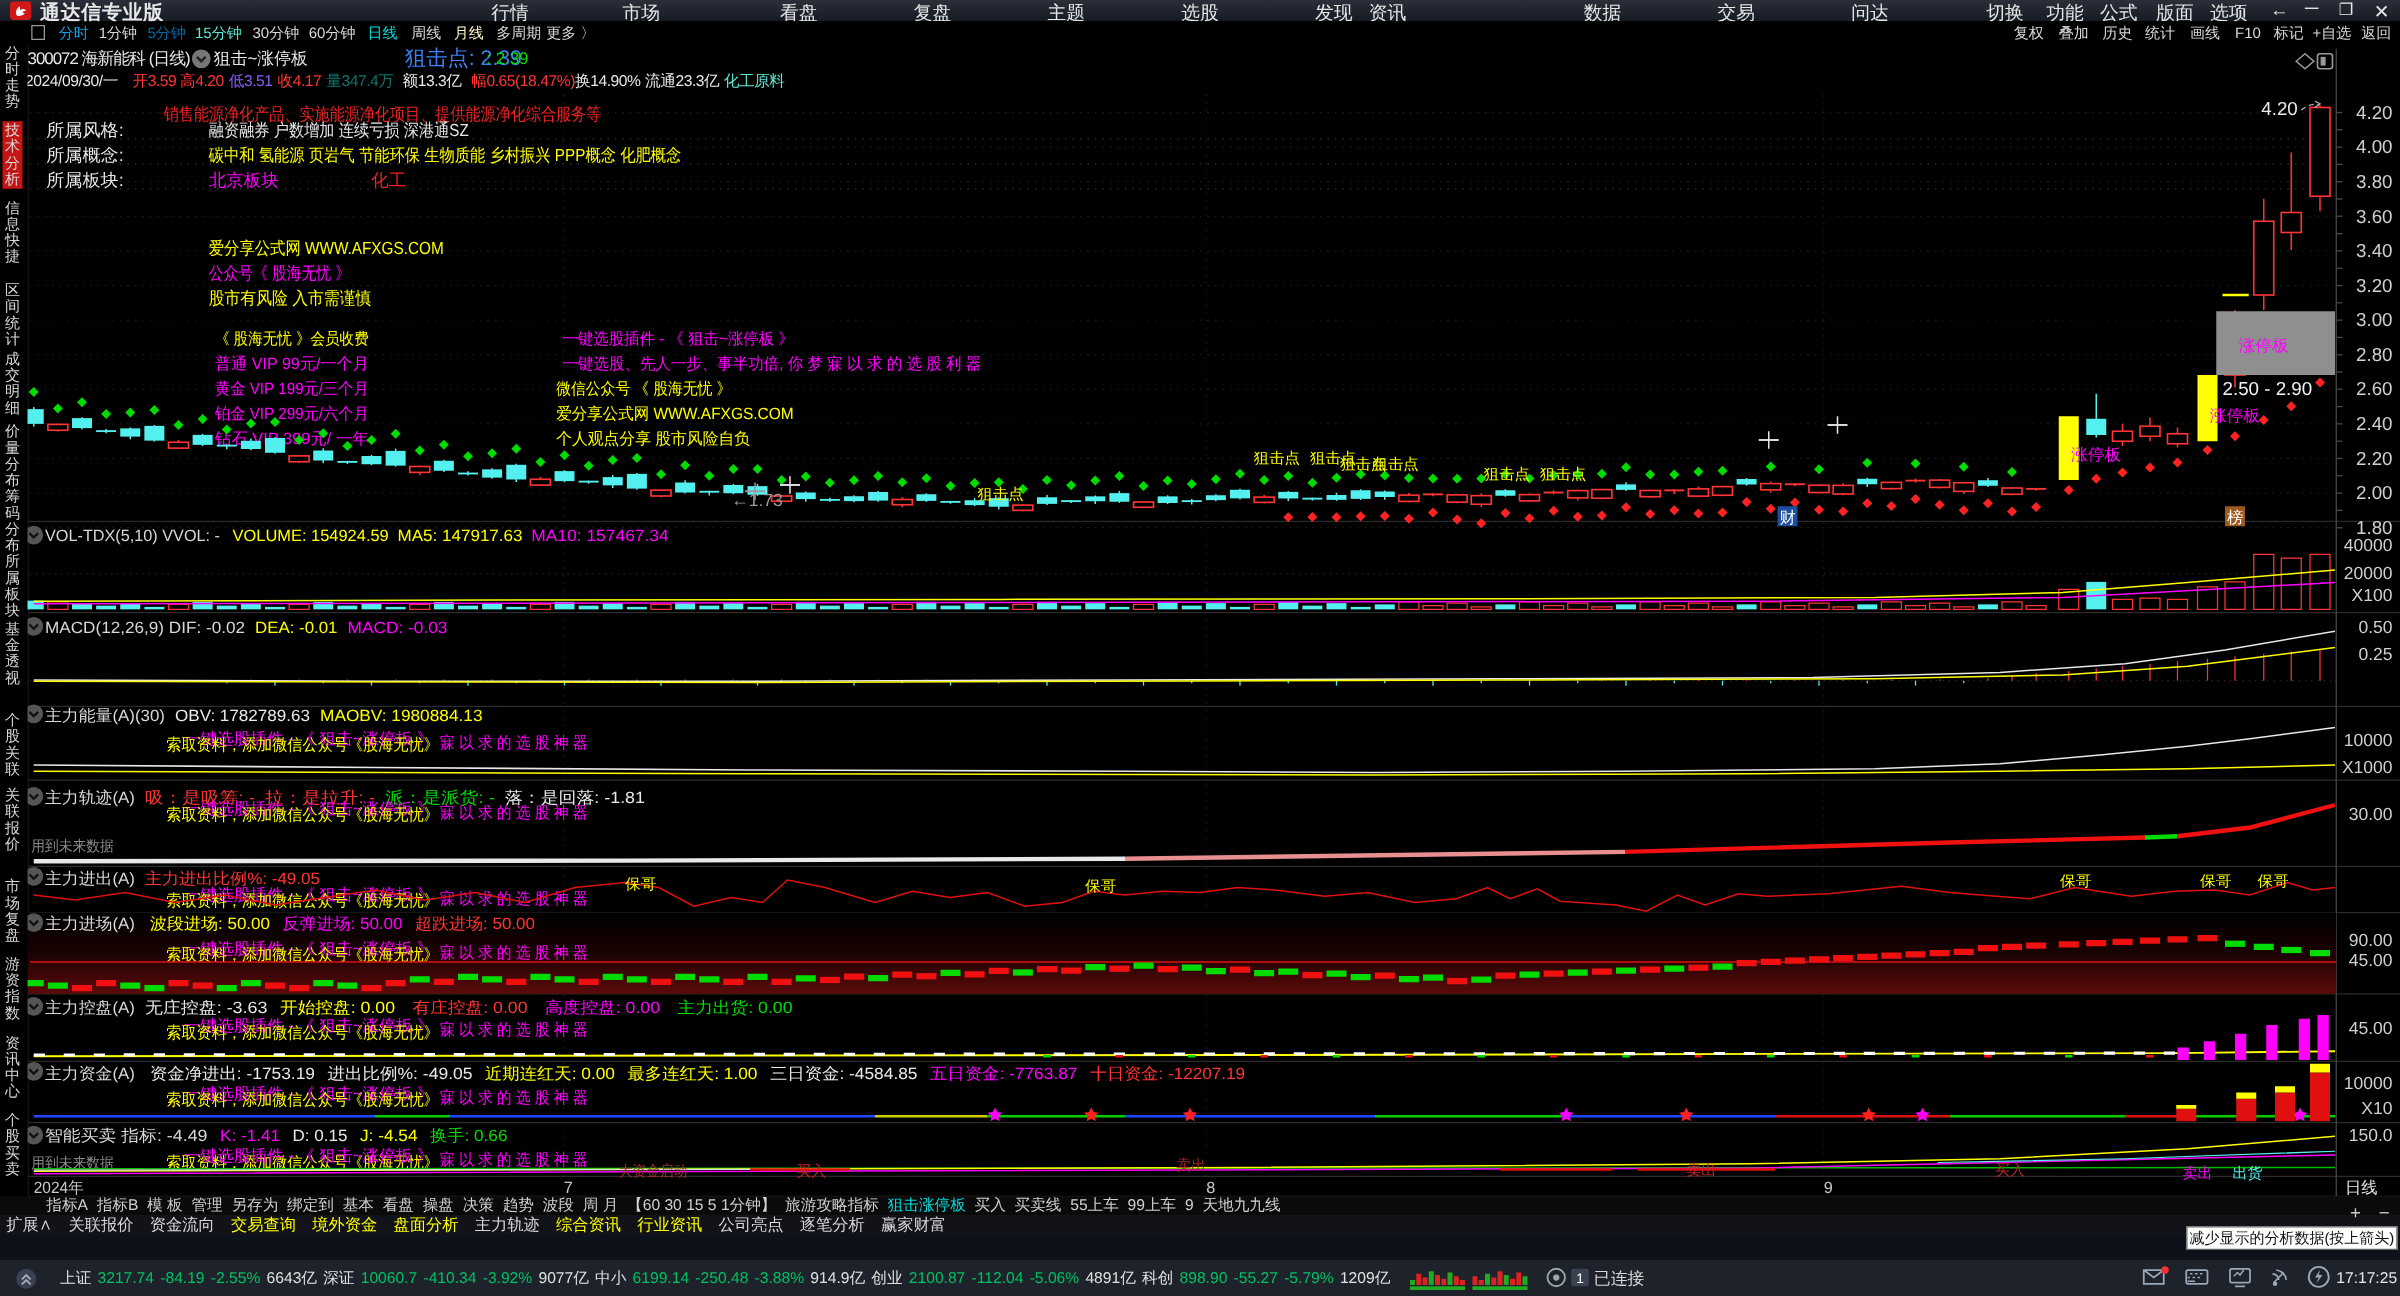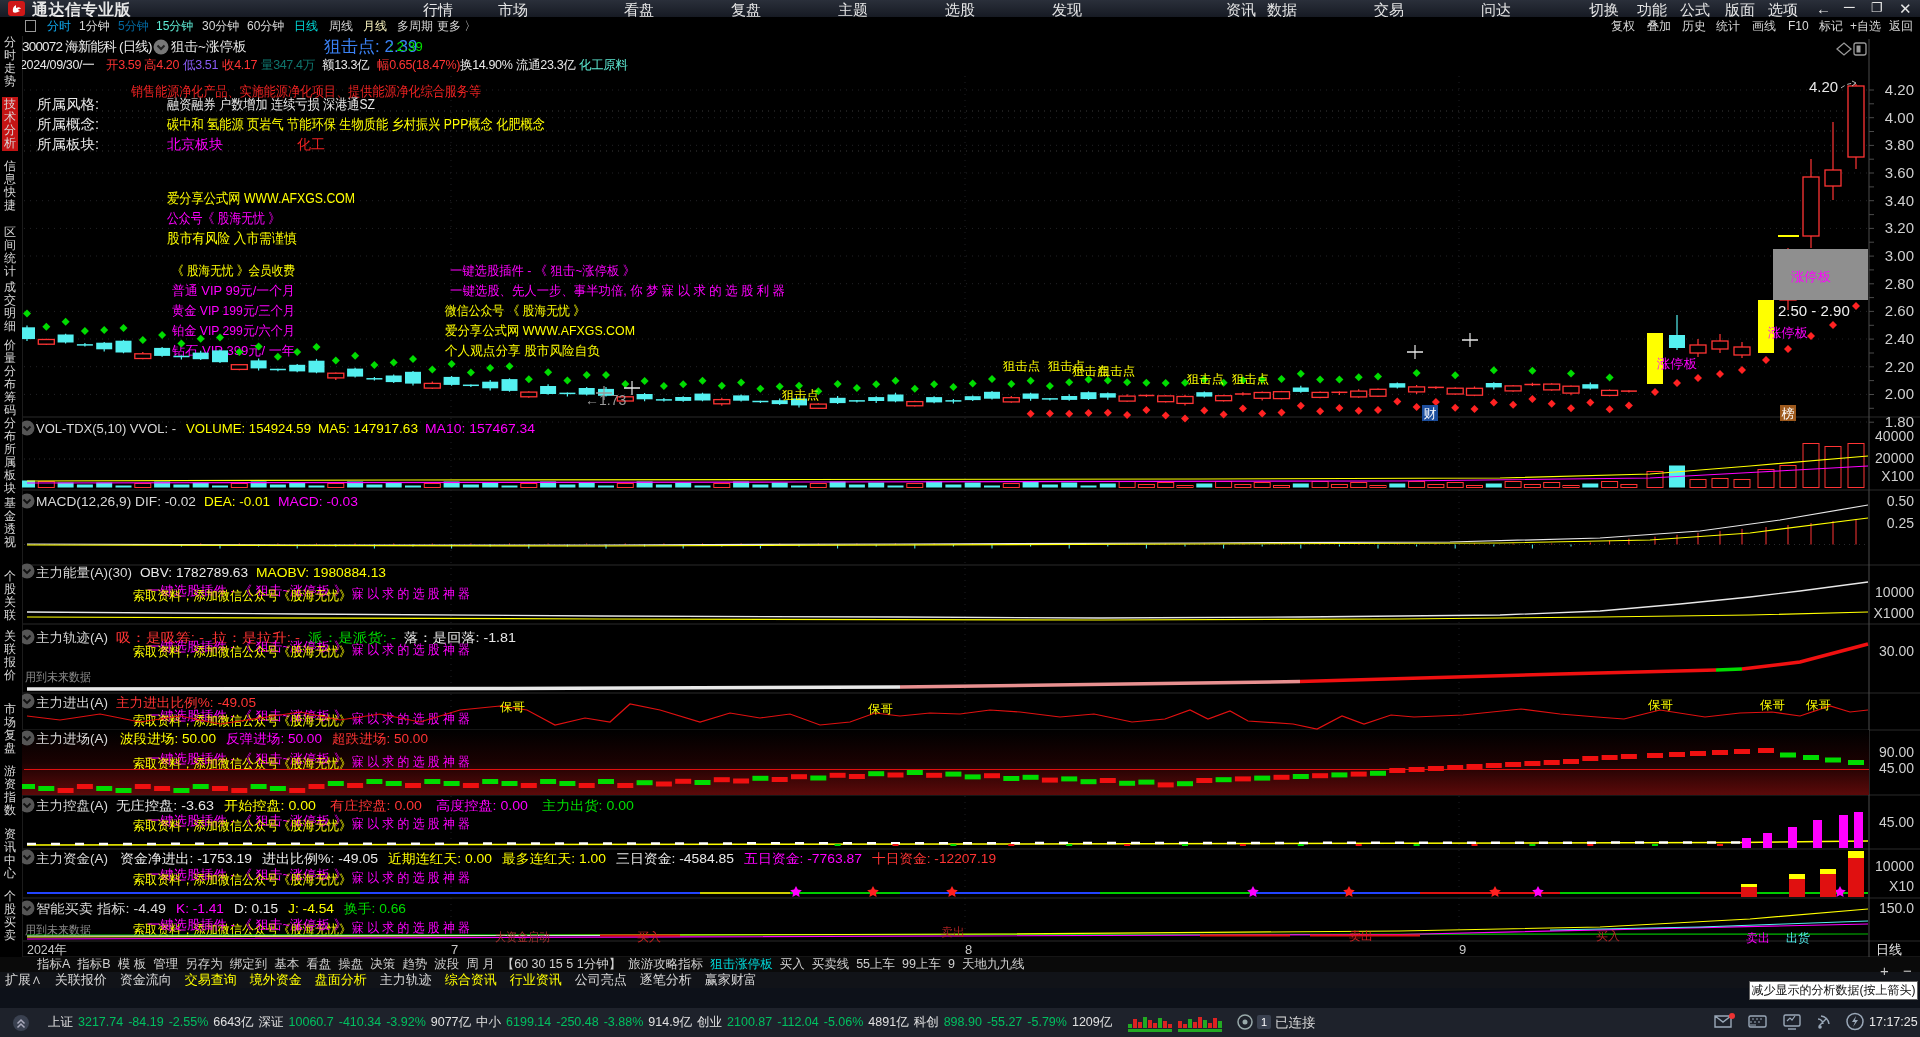--- a/index.html
+++ b/index.html
@@ -904,28 +904,28 @@
     <text x="1459" y="954" fill="#c8c8c8" font-size="13">9</text>
     <text x="1876" y="954" fill="#e8e8e8" font-size="13" textLength="26" lengthAdjust="spacingAndGlyphs">日线</text>
   </svg>
 
 <div class="abs" style="left:0;top:0;width:1920px;height:17px;background:linear-gradient(#2a2f3a,#161a23);color:#e6e6e6;font-size:15px">
 <svg width="20" height="16" viewBox="0 0 20 16" style="position:absolute;left:7px;top:1px">
       <rect x="1" y="0" width="17" height="15" rx="3" fill="#d01818"></rect>
       <path d="M6 11 Q5 6 9 4 L9 7 Q13 5 14 8 Q12 7 11 9 L13 10 Q8 13 6 11z" fill="#fff"></path>
     </svg>
 <span style="position:absolute;left:32px;top:0px;font-size:16px;font-weight:bold;letter-spacing:0.5px">通达信专业版</span>
-<span style="position:absolute;left:423px;top:1px">行情</span>
+<span style="position:absolute;left:393px;top:1px">行情</span>
     <span style="position:absolute;left:498px;top:1px">市场</span>
     <span style="position:absolute;left:624px;top:1px">看盘</span>
     <span style="position:absolute;left:731px;top:1px">复盘</span>
     <span style="position:absolute;left:838px;top:1px">主题</span>
     <span style="position:absolute;left:945px;top:1px">选股</span>
     <span style="position:absolute;left:1052px;top:1px">发现</span>
-    <span style="position:absolute;left:1226px;top:1px">资讯</span>
+    <span style="position:absolute;left:1095px;top:1px">资讯</span>
     <span style="position:absolute;left:1267px;top:1px">数据</span>
     <span style="position:absolute;left:1374px;top:1px">交易</span>
     <span style="position:absolute;left:1481px;top:1px">问达</span>
     <span style="position:absolute;left:1589px;top:1px">切换</span>
     <span style="position:absolute;left:1637px;top:1px">功能</span>
     <span style="position:absolute;left:1680px;top:1px">公式</span>
     <span style="position:absolute;left:1725px;top:1px">版面</span>
     <span style="position:absolute;left:1768px;top:1px">选项</span>
 <span style="position:absolute;left:1816px;top:0px;font-size:15px">←</span>
 <span style="position:absolute;left:1844px;top:-2px">─</span>

